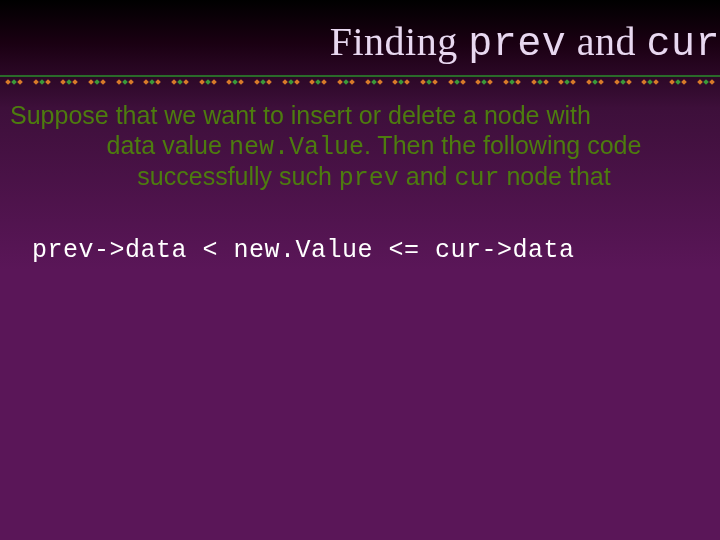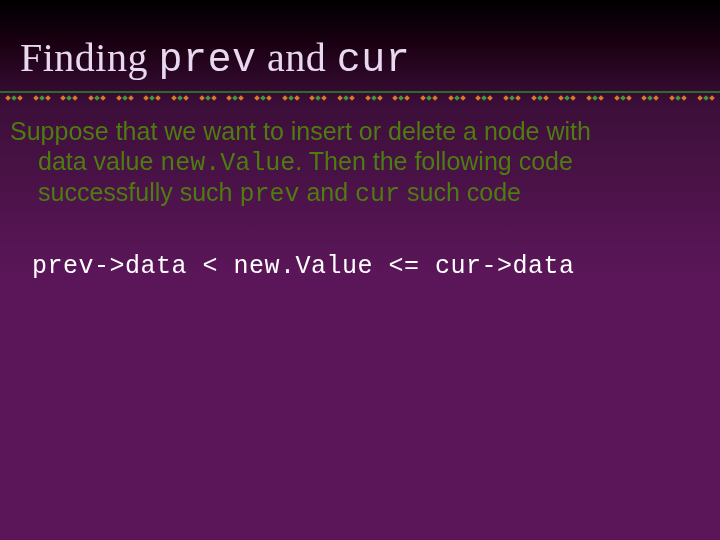--- a/index.html
+++ b/index.html
@@ -7,24 +7,23 @@
     padding: 0;
     width: 720px;
     height: 540px;
     background: linear-gradient(180deg, #000000 0%, #1a0012 8%, #3d0f3a 20%, #5a1658 50%, #5a1658 100%);
     font-family: Georgia, 'Times New Roman', serif;
     color: #fff;
     overflow: hidden;
     position: relative;
   }
   .title-wrap {
-    text-align: left;
-    padding-top: 34px;
+    text-align: right;
+    padding-top: 18px;
     padding-bottom: 6px;
-    margin-left: 20px;
   }
   .title {
     font-size: 40px;
     color: #e8d8f0;
     font-weight: normal;
     letter-spacing: 0.5px;
   }
   .title .mono {
     font-family: 'Courier New', Courier, monospace;
   }
@@ -63,20 +62,21 @@
     font-family: Arial, Helvetica, sans-serif;
     font-size: 25px;
     line-height: 1.18;
     color: #4d7c0f;
   }
   .body-text .mono {
     font-family: 'Courier New', Courier, monospace;
   }
   .indent {
     padding-left: 28px;
+    text-align: center;
   }
   .code-line {
     font-family: 'Courier New', Courier, monospace;
     font-size: 25px;
     color: #ffffff;
     padding-left: 32px;
     margin-top: 42px;
     letter-spacing: 0.5px;
   }
 </style>
@@ -223,17 +223,17 @@
       </div>
     </div>
 </div>
 
 <div class="body-text">
   <div>Suppose that we want to insert or delete a node with</div>
   <div class="indent">
     <span>data value </span><span class="mono">new.Value</span><span>. Then the following code</span>
   </div>
   <div class="indent">
-    <span>successfully such </span><span class="mono">prev</span><span> and </span><span class="mono">cur</span><span> such code</span>
+    <span>successfully such </span><span class="mono">prev</span><span> and </span><span class="mono">cur</span><span> node that</span>
   </div>
 </div>
 
 <div class="code-line">prev-&gt;data &lt; new.Value &lt;= cur-&gt;data</div>
 
 </body></html>

